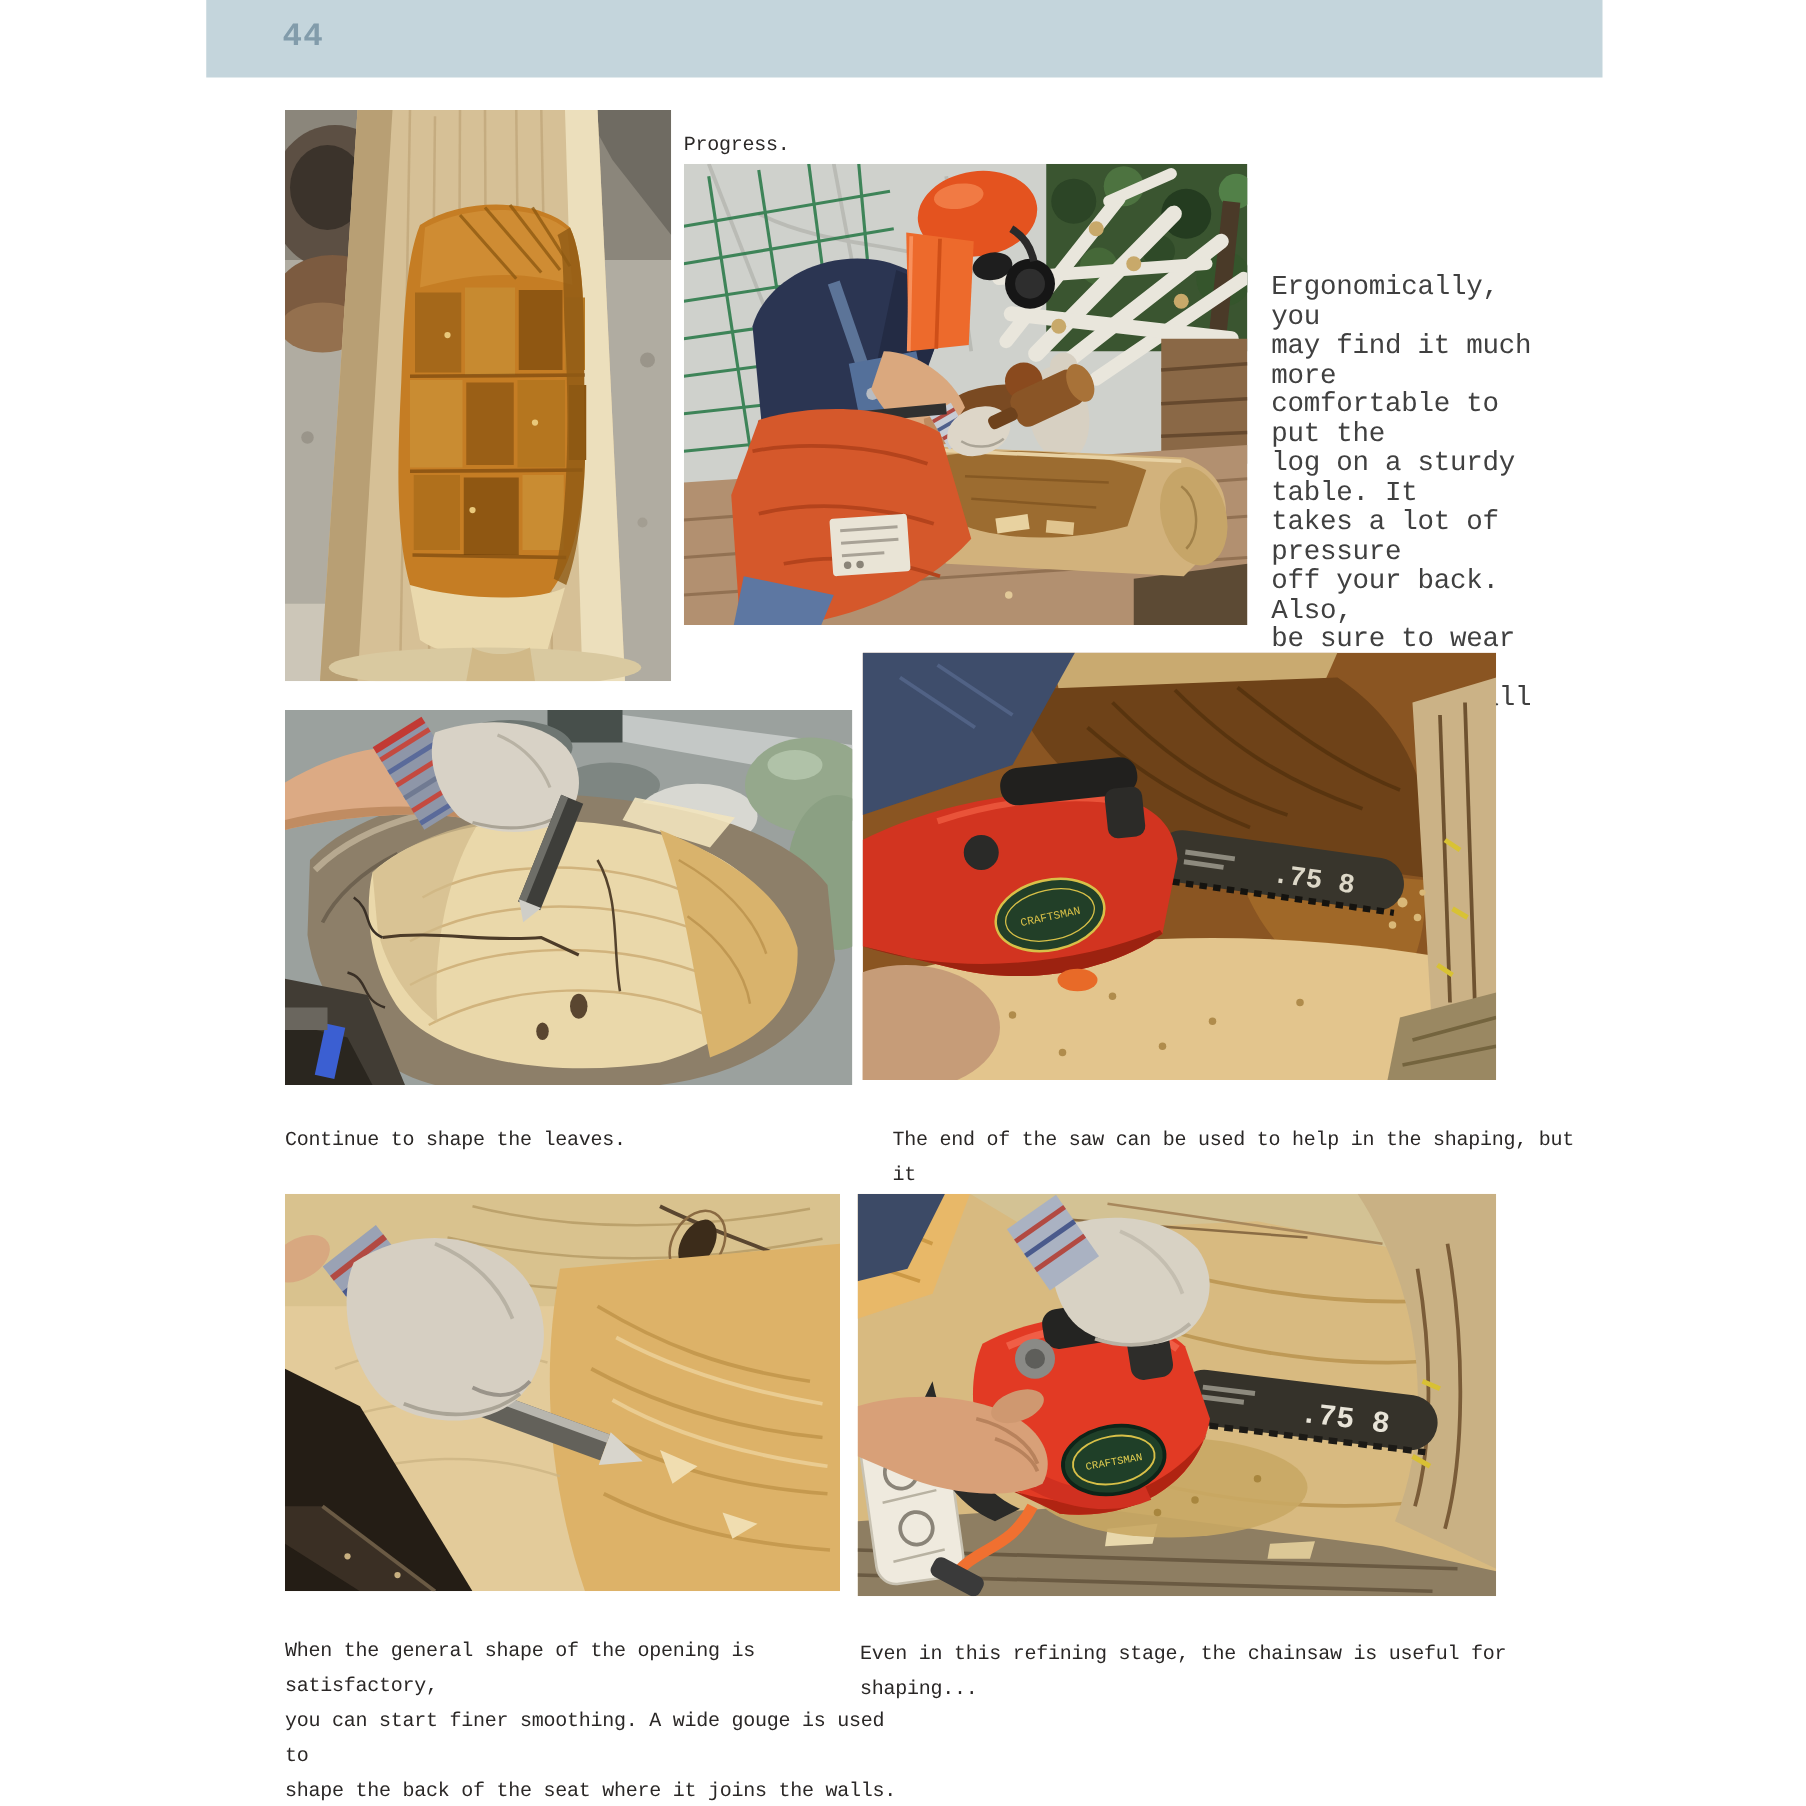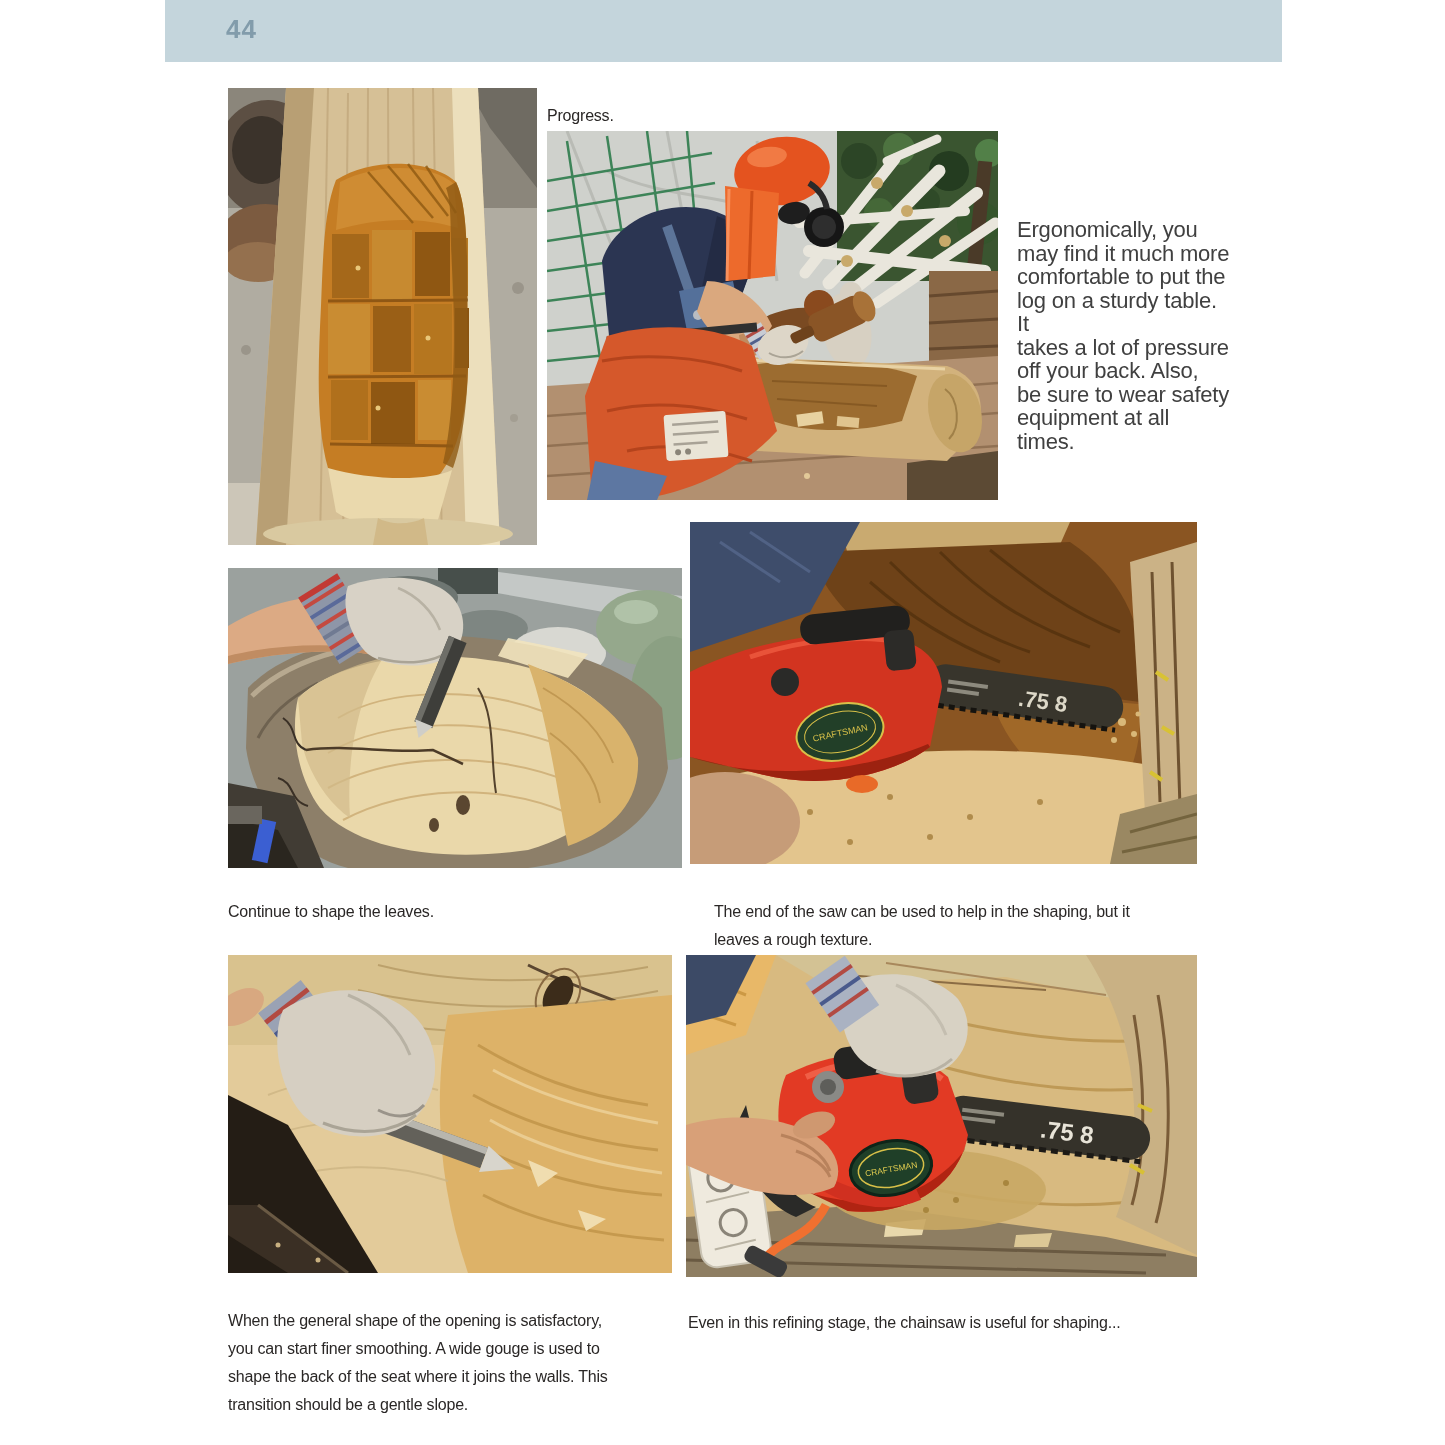--- a/index.html
+++ b/index.html
@@ -1,17 +1,17 @@
 <!DOCTYPE html>
 <html><head>
 <meta charset="utf-8">
 <style>
   html,body{margin:0;padding:0;background:#ffffff;}
   #page{position:relative;width:1445px;height:1445px;background:#ffffff;overflow:hidden;
-        font-family:Liberation Sans, sans-serif;color:#2a2726;}
+        font-family:Liberation Mono, monospace;color:#2a2726;}
   .header-bar{position:absolute;left:165px;top:0;width:1117px;height:62px;background:#c4d5dc;}
   .page-number{position:absolute;left:61px;top:14px;font-size:26px;font-weight:bold;
                color:#829cab;letter-spacing:1px;}
   figure{margin:0;position:absolute;overflow:hidden;}
   figure svg{display:block;width:100%;height:100%;}
   .cap{position:absolute;font-size:16px;line-height:28px;letter-spacing:-0.2px;
        color:#2a2726;white-space:pre-line;}
   .side-note{position:absolute;left:1017px;top:196px;width:215px;font-size:22px;
              line-height:23.5px;letter-spacing:-0.2px;color:#404040;white-space:pre-line;}
   #cap-progress{left:547px;top:86px;width:300px;}

